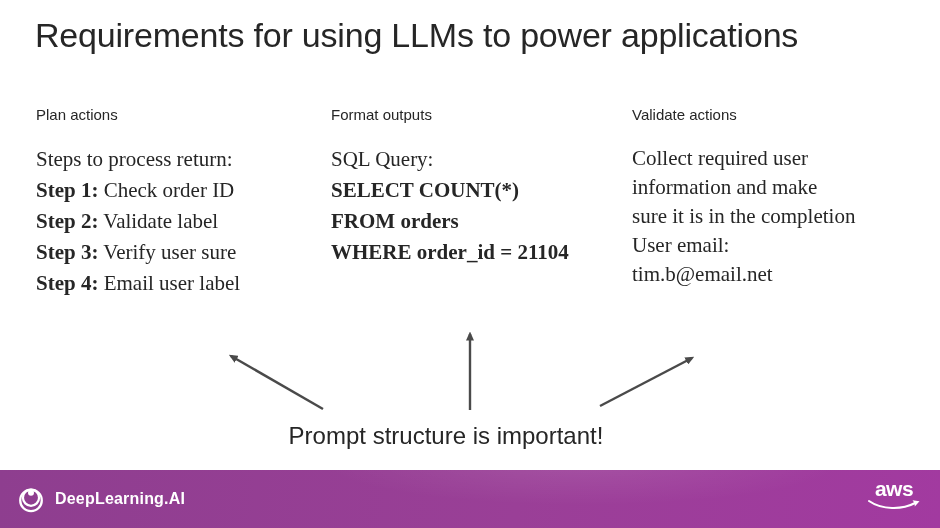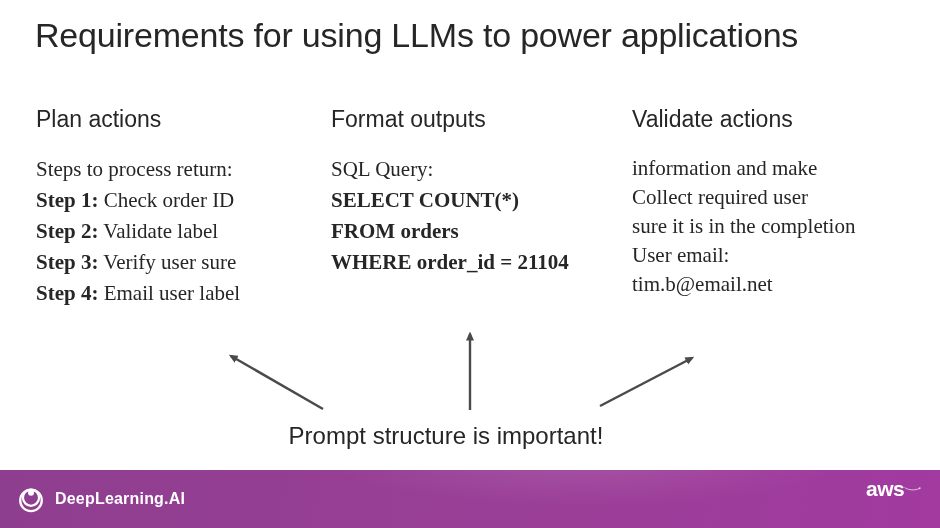--- a/index.html
+++ b/index.html
@@ -12,21 +12,21 @@
   }
   .slide-title{
     position:absolute;left:35px;top:16px;
     font-size:34px;font-weight:400;letter-spacing:-0.2px;
     color:var(--text,#262626);white-space:nowrap;
   }
   .col{position:absolute;top:106px;}
   .col-1{left:36px;width:285px;}
   .col-2{left:331px;width:295px;}
   .col-3{left:632px;width:280px;}
-  .col-heading{font-size:23px;font-weight:400;color:var(--text,#262626);}
+  .col-heading{font-size:15px;font-weight:400;color:var(--text,#262626);}
   .col-body{margin-top:21px;font-size:21px;line-height:31px;color:var(--text,#262626);font-family:Liberation Serif, serif;}
   .col-3 .col-body{line-height:29px;}
   .line{white-space:nowrap;}
   .line b{font-weight:700;}
   .sql-line{font-weight:700;}
   .email-block{}
   .callout{
     position:absolute;left:0;top:422px;width:892px;
     text-align:center;font-size:24px;color:var(--text,#262626);
   }
@@ -39,21 +39,21 @@
   }
   .brand{
     position:absolute;left:16px;top:0;height:58px;
     display:flex;align-items:center;gap:9px;
   }
   .brand-text{
     color:#ffffff;font-size:16px;font-weight:600;letter-spacing:0.2px;
   }
   .aws{
     position:absolute;right:18px;top:9px;width:56px;
-    display:flex;align-items:center;
+    display:flex;flex-direction:column;align-items:center;
   }
   .aws-text{
     color:#ffffff;font-size:21px;font-weight:700;letter-spacing:-0.5px;
     line-height:20px;
   }
   .aws-smile{margin-top:-1px;}
 </style>
 </head>
 <body>
 
@@ -76,22 +76,22 @@
     <div class="line">SQL Query:</div>
     <div class="line sql-line">SELECT COUNT(*)</div>
     <div class="line sql-line">FROM orders</div>
     <div class="line sql-line">WHERE order_id = 21104</div>
   </div>
 </div>
 
 <div class="col col-3">
   <div class="col-heading">Validate actions</div>
   <div class="col-body">
+    <div class="line">Collect required user</div>
     <div class="line">information and make</div>
-    <div class="line">Collect required user</div>
     <div class="line">sure it is in the completion</div>
     <div class="email-block">
       <div class="line">User email:</div>
       <div class="line">tim.b@email.net</div>
     </div>
   </div>
 </div>
 
 <svg class="arrows" viewBox="0 0 940 528" xmlns="http://www.w3.org/2000/svg">
   <defs>

